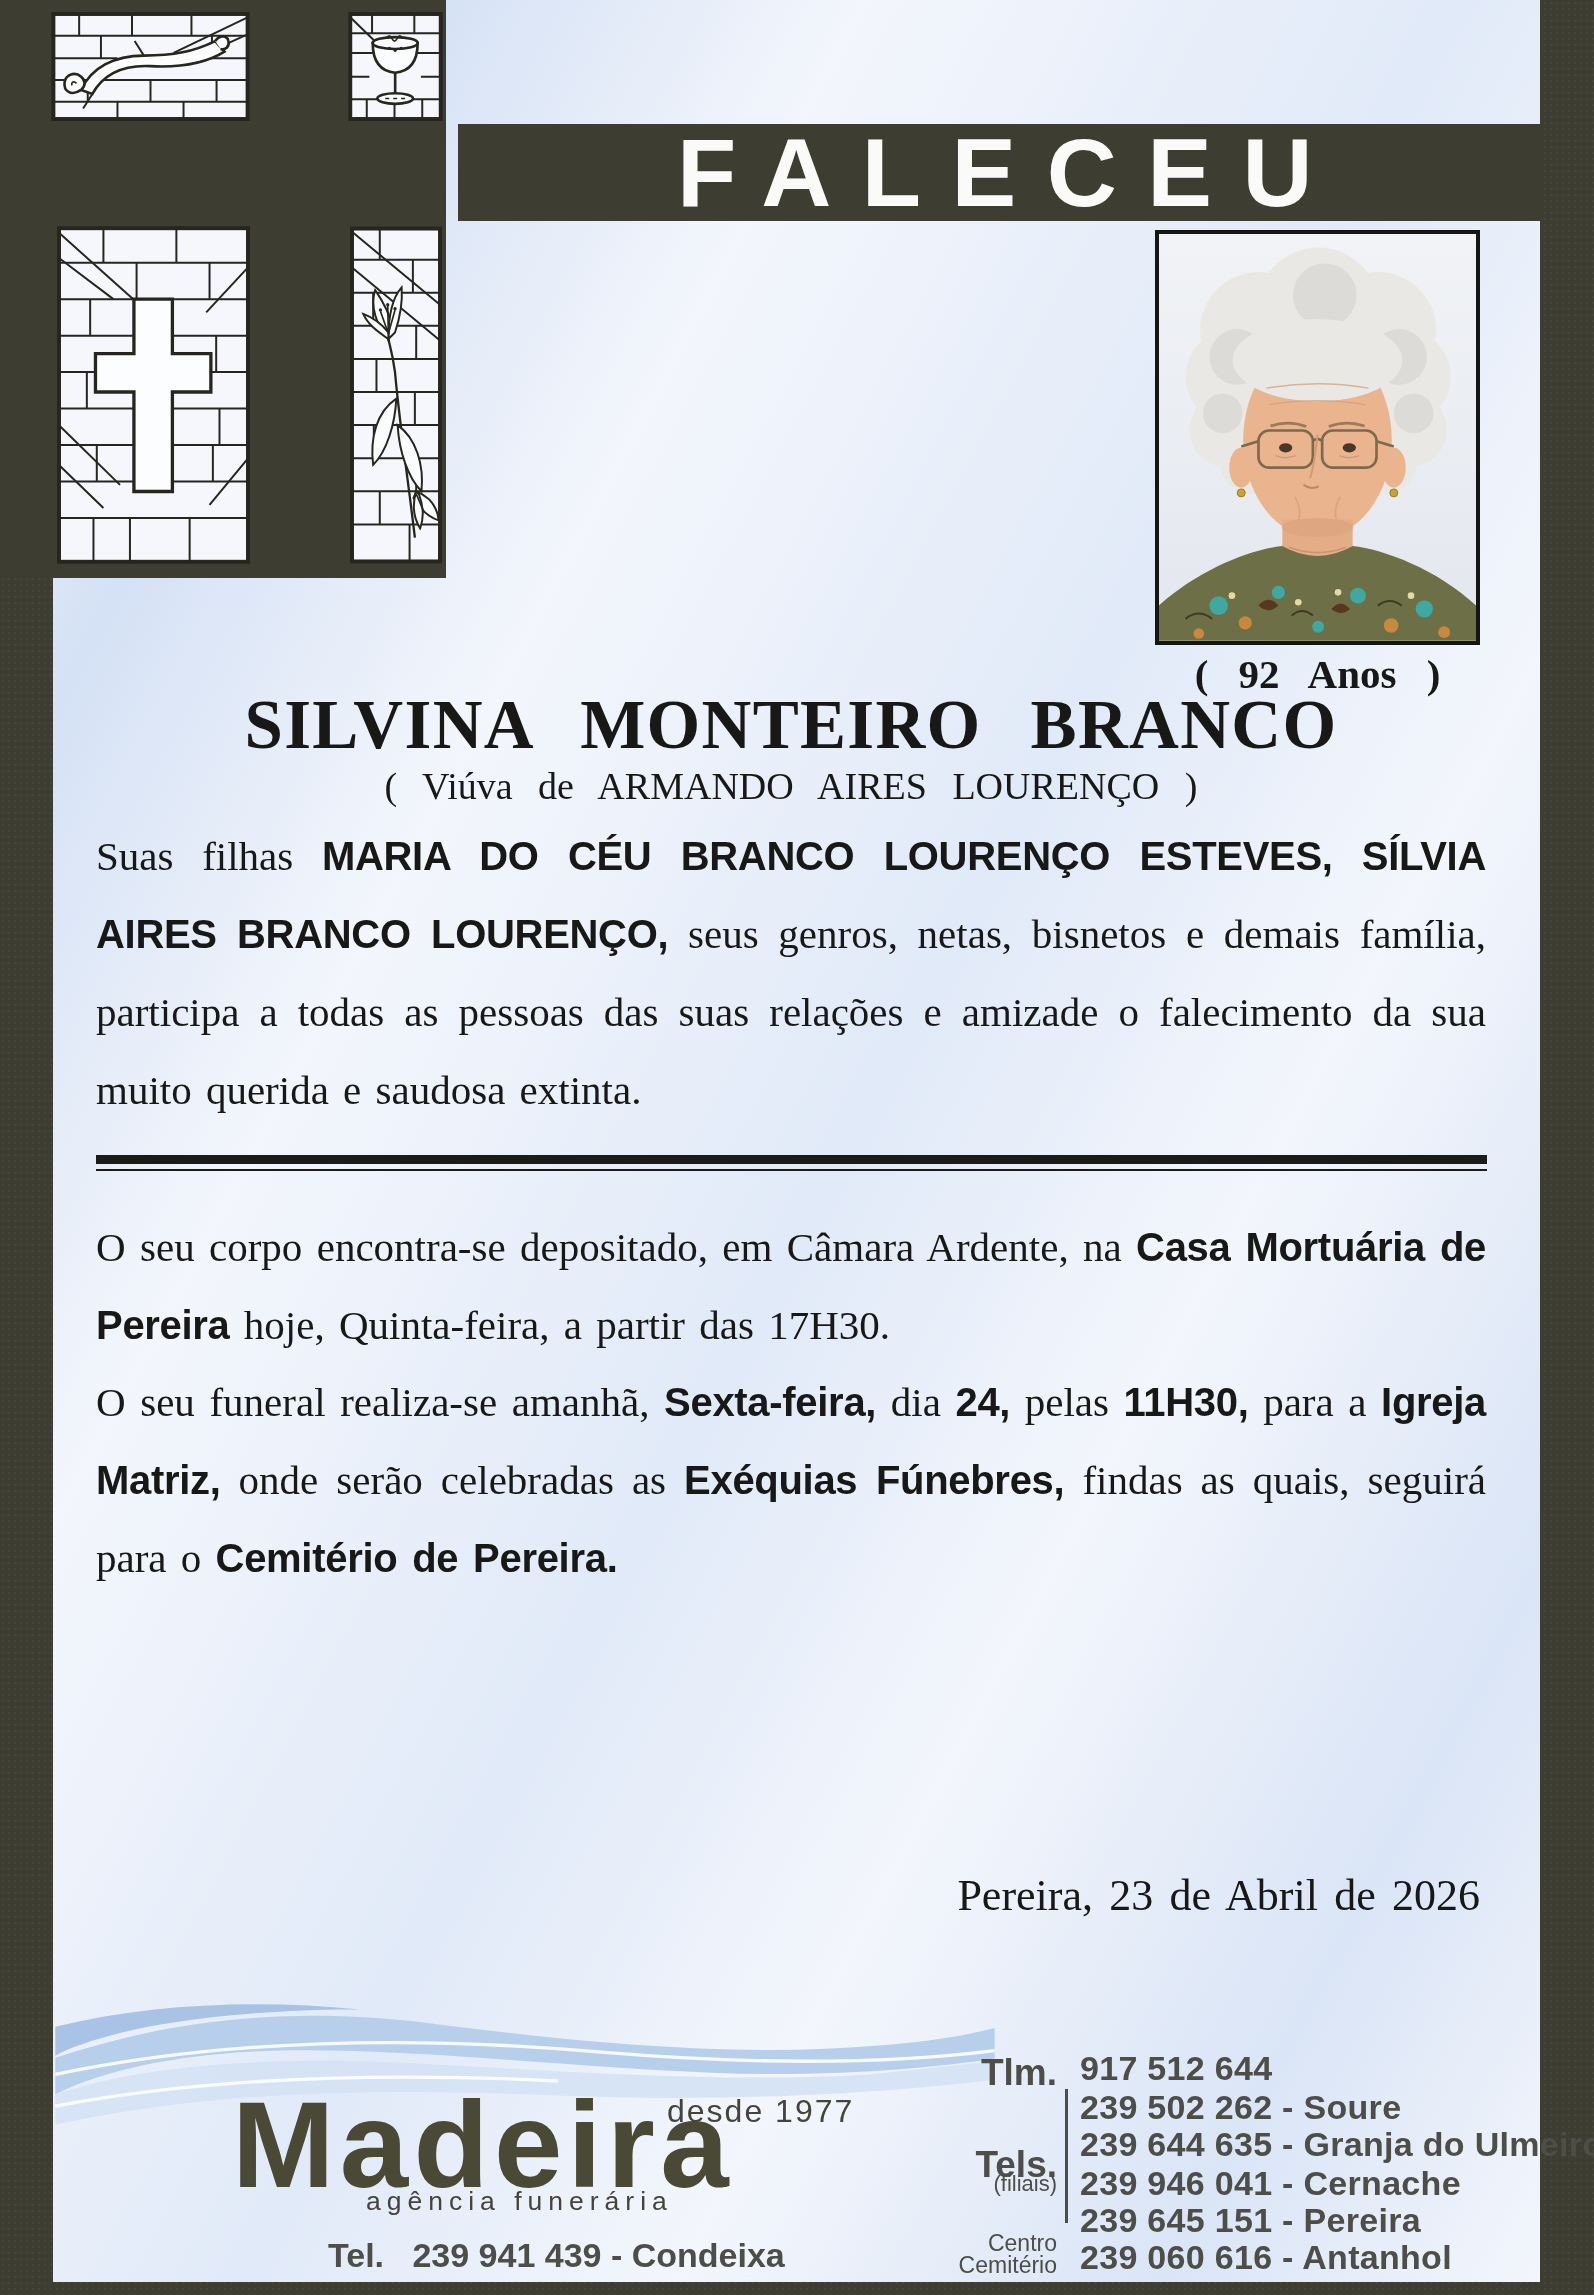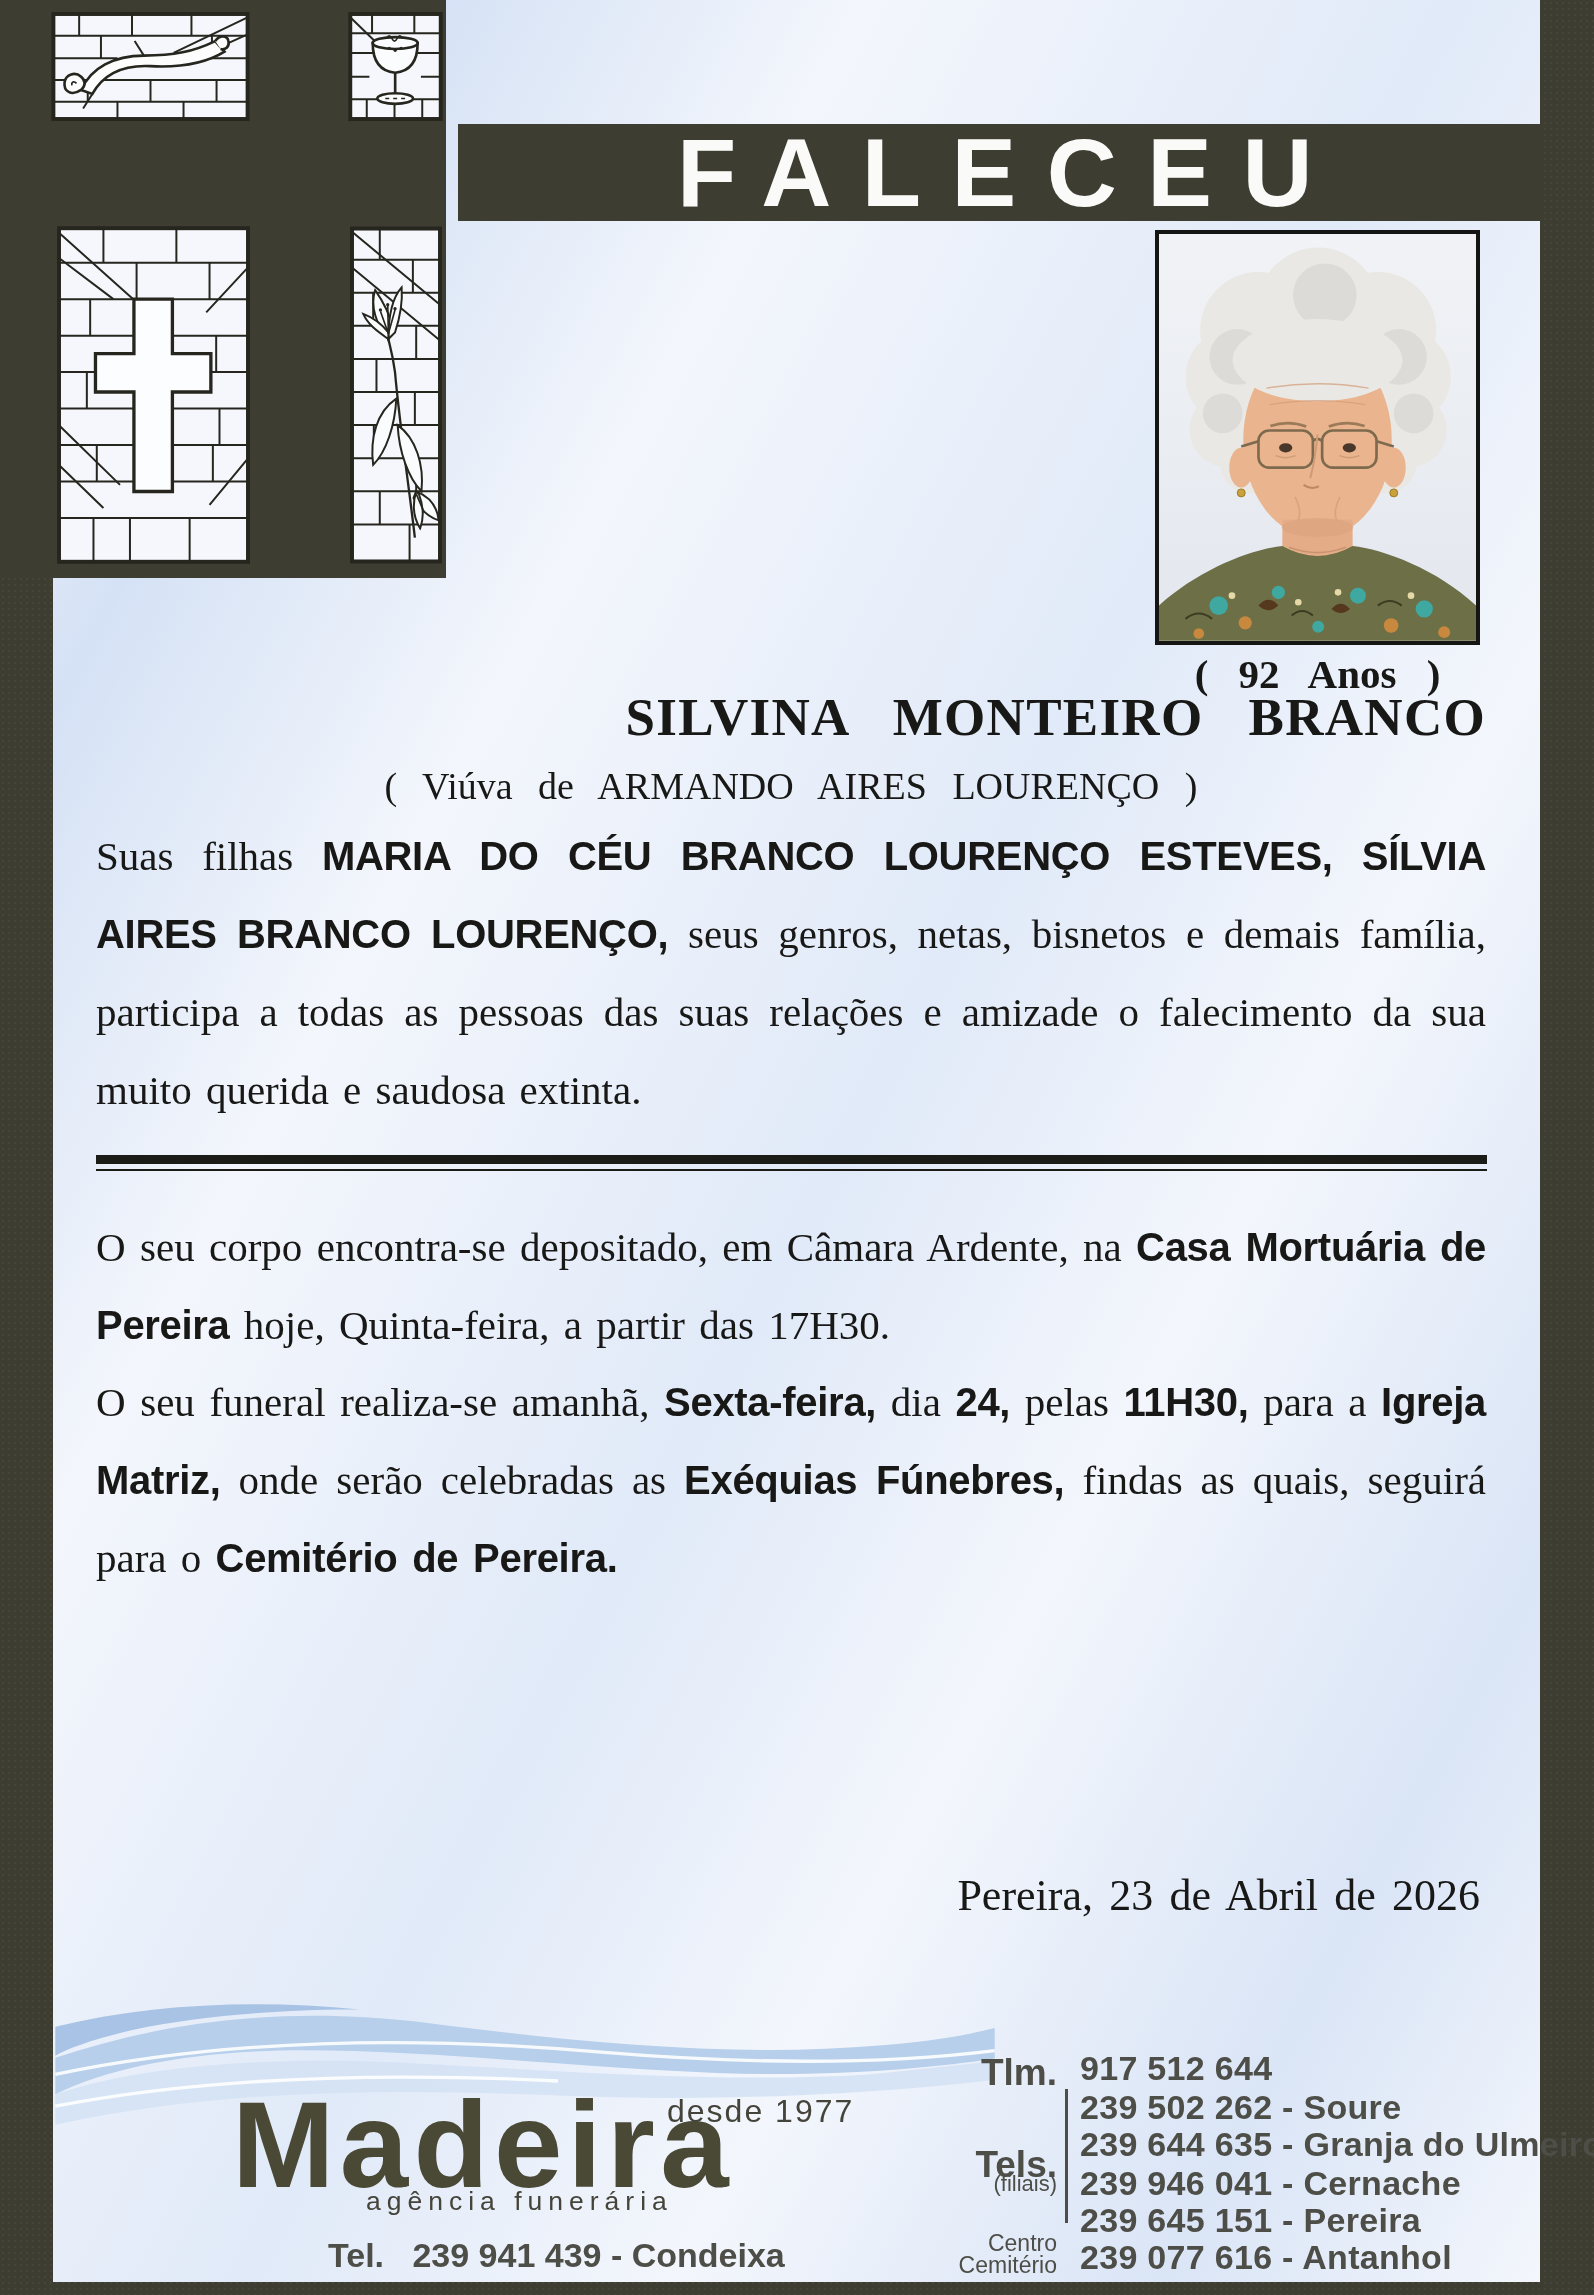--- a/index.html
+++ b/index.html
@@ -23,22 +23,22 @@
   .glass{position:absolute;display:block;}
   
   .banner{position:absolute;left:458px;top:124px;width:1082px;height:97px;background:#3e3d32;}
   .banner h1{margin:0;text-align:center;font-family:"Liberation Sans",sans-serif;font-weight:700;
              font-size:97px;line-height:98px;color:#fafaf8;letter-spacing:30.5px;padding-left:22px;}
   
   .photo{position:absolute;left:1155px;top:230px;width:317px;height:407px;border:4px solid #151513;background:#eef0f4;}
   .age{position:absolute;left:1155px;top:650px;width:325px;text-align:center;
        font-weight:700;font-size:41px;color:#181816;word-spacing:20px;}
   
-  .name{position:absolute;left:96px;top:688px;width:1390px;text-align:right;
-        font-weight:700;font-size:53px;color:#181816;letter-spacing:1.3px;word-spacing:30.5px;line-height:1.1;}
+  .name{position:absolute;left:96px;top:688px;width:1390px;text-align:center;
+        font-weight:700;font-size:69px;color:#181816;letter-spacing:1.3px;word-spacing:30.5px;line-height:1.1;}
   .relation{position:absolute;left:96px;top:764px;width:1390px;text-align:center;
         font-size:38px;color:#181816;word-spacing:16px;}
   
   .para{position:absolute;left:96px;width:1390px;text-align:justify;
         font-size:41px;line-height:78px;color:#181816;word-spacing:4px;}
   .p1{top:817px;} .p2{top:1208px;} .p3{top:1363px;} .p4{top:1596px;}
   .hl{font-family:"Liberation Sans",sans-serif;font-weight:700;font-size:40px;letter-spacing:-0.3px;}
   .divider{position:absolute;left:96px;top:1155px;width:1391px;height:16px;
            border-top:9.3px solid #1b1b18;border-bottom:2.7px solid #1b1b18;box-sizing:border-box;}
   .date{position:absolute;left:96px;top:1870px;width:1384px;text-align:right;
@@ -285,16 +285,16 @@
   <div class="c-label lab-b" style="top:2144px">Tels.</div>
   <div class="c-label lab-s" style="top:2171px">(filiais)</div>
 
   <div class="c-num" style="top:2088px">239 502 262 - Soure</div>
   <div class="c-num" style="top:2125px">239 644 635 - Granja do Ulmeiro</div>
   <div class="c-num" style="top:2164px">239 946 041 - Cernache</div>
   <div class="c-num" style="top:2201px">239 645 151 - Pereira</div>
 
   <div class="c-label lab-m" style="top:2230px">Centro</div>
   <div class="c-label lab-m" style="top:2252px">Cemitério</div>
-  <div class="c-num" style="top:2238px">239 077 616 - Antanhol</div>
+  <div class="c-num" style="top:2238px">239 060 616 - Antanhol</div>
 
 </div>
 
 
 </body></html>

